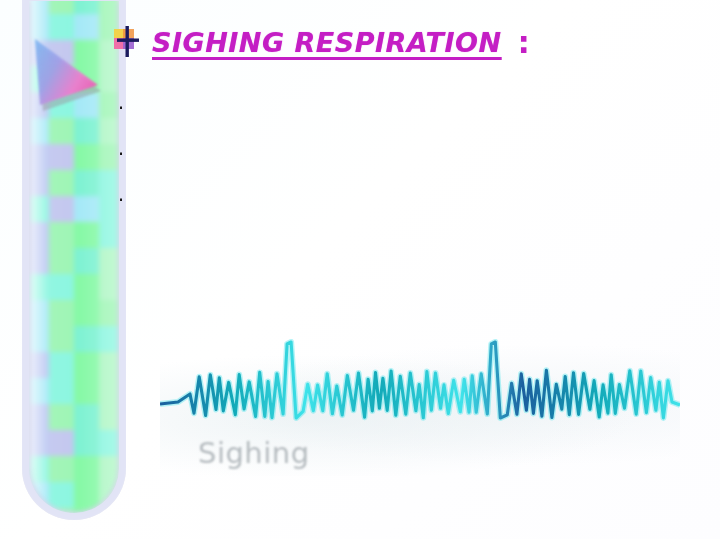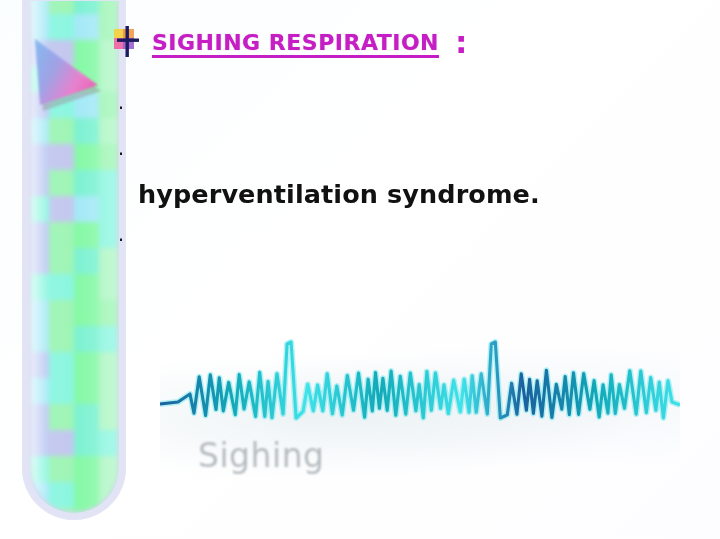--- a/index.html
+++ b/index.html
@@ -91,29 +91,30 @@
   .title-bullet {
     width: 30px;
     height: 34px;
     position: relative;
     flex: 0 0 auto;
   }
   .title-bullet svg { display: block; filter: blur(0.35px); }
 
   .title-text {
     font-family: "DejaVu Sans", sans-serif;
-    font-size: 22px;
+    font-size: 27px;
     font-weight: bold;
     letter-spacing: 0.5px;
     color: #c41ec4;
     text-decoration: underline;
     text-decoration-thickness: 3px;
     text-underline-offset: 5px;
     white-space: nowrap;
     text-shadow: 0 0 1px rgba(196,30,196,0.5);
+    font-style: italic;
   }
   .title-colon {
     font-family: "DejaVu Sans", sans-serif;
     font-size: 31px;
     font-weight: bold;
     color: #c41ec4;
     margin-left: 6px;
   }
 
   
@@ -160,21 +161,21 @@
     width: 520px;
     height: 120px;
     filter: blur(0.7px);
   }
   .wave-wrap svg { display: block; }
   .fig-caption {
     position: absolute;
     left: 38px;
     top: 108px;
     font-family: "DejaVu Sans", sans-serif;
-    font-size: 33px;
+    font-size: 29px;
     color: #b6bcc0;
     letter-spacing: 0.5px;
     filter: blur(0.9px);
   }
   .fig-smudge {
     position: absolute;
     left: 0;
     top: 18px;
     width: 520px;
     height: 130px;
@@ -317,21 +318,20 @@
       <span class="bullet-dot">·</span>
       <span class="bullet-text">
         <br>
       </span>
     </div>
 
     <div class="bullet-item">
       <span class="bullet-dot">·</span>
       <span class="bullet-text">
         <br>
-        <span>hyperventilation syndrome.</span>
       </span>
     </div>
 
     <div class="bullet-item">
       <span class="bullet-dot">·</span>
       <span class="bullet-text">
         <br>
       </span>
     </div>
 

